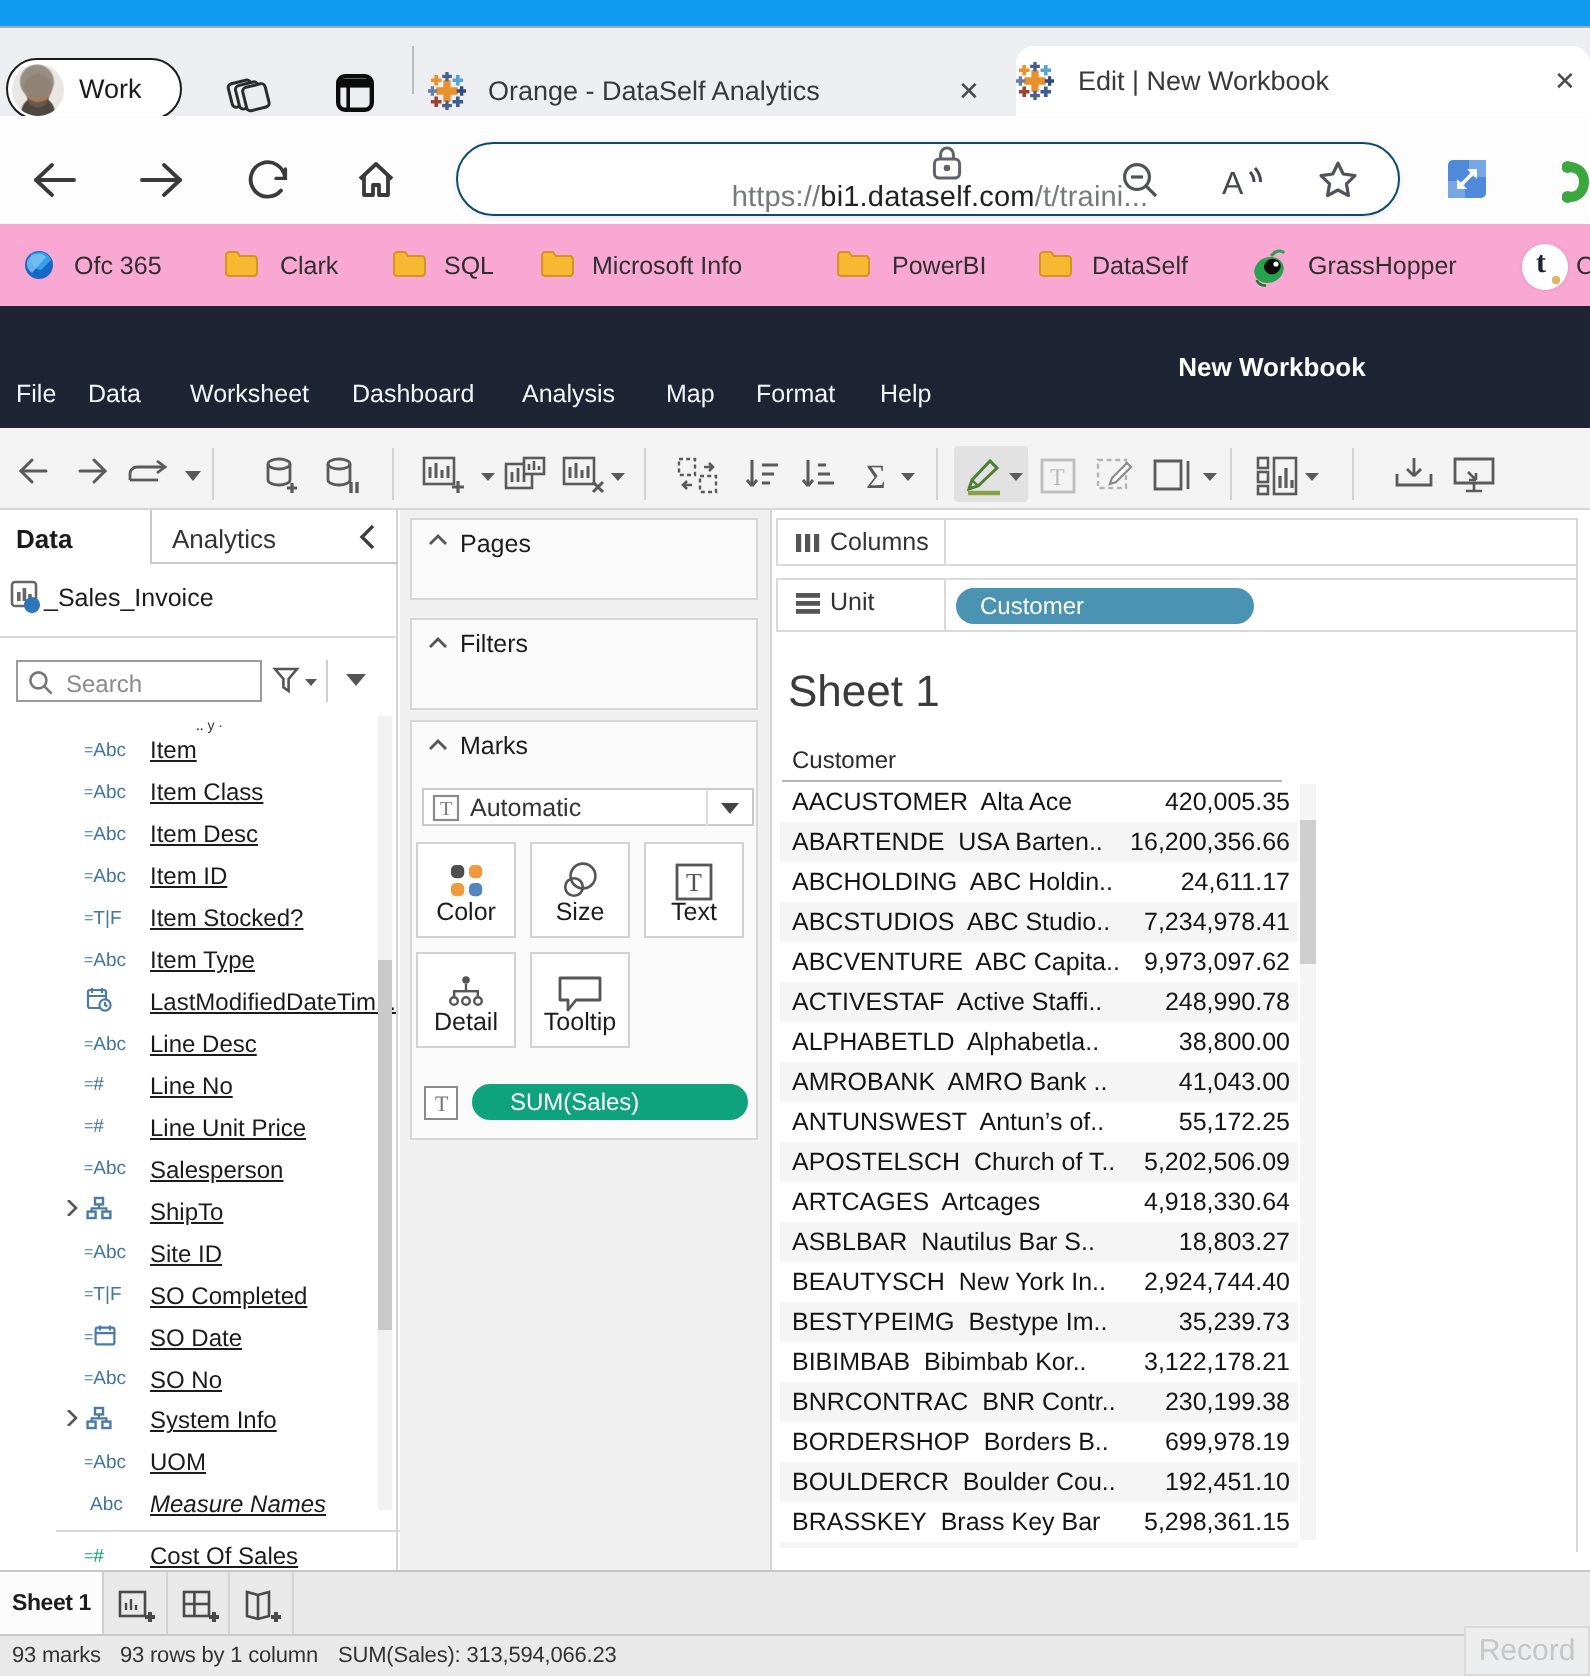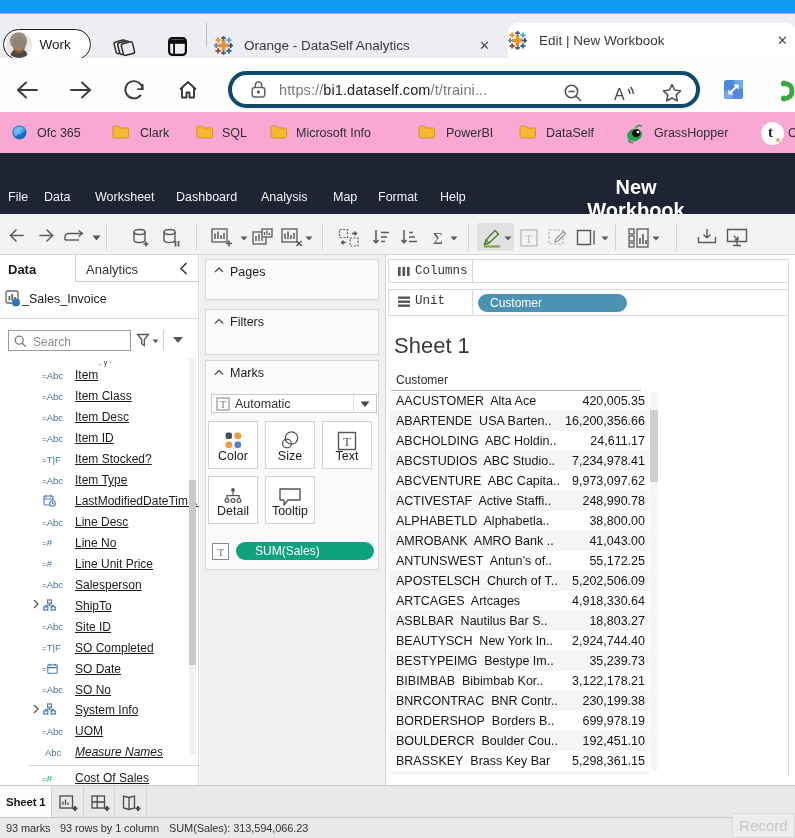--- a/index.html
+++ b/index.html
@@ -15,31 +15,31 @@
 .chromeicon { color:#3b3b3b; }
 #tabdiv { left:206px; top:23px; width:1px; height:24px; background:#b9bdc2; }
 .tab { display:flex; align-items:center; font-size:13.5px; color:#383838; }
 #tab1 { left:214px; top:28px; width:290px; height:34px; }
 #tab1 .ttl { margin-left:11px; width:235px; white-space:nowrap; overflow:hidden; }
 #tab2 { left:508px; top:23px; width:287px; height:35px; background:#fff; border-radius:9px 9px 0 0; }
 #tab2 .ttl { margin-left:12px; width:238px; white-space:nowrap; overflow:hidden; }
 .tabx { font-size:13px; color:#4a4a4a; font-family:"Liberation Sans",sans-serif; }
 
 #navbar { left:0; top:58px; width:795px; height:54px; background:#fdfdfe; }
-#addrbar { left:228px; top:71px; width:472px; height:37px; background:#fff; border:4px solid #0c4a6e; border-radius:19px; box-shadow:0 1px 3px rgba(0,0,0,0.09); display:flex; align-items:center; }
+#addrbar { left:228px; top:71px; width:472px; height:37px; background:#fff; border:1px solid #0c4a6e; border-radius:19px; box-shadow:0 1px 3px rgba(0,0,0,0.09); display:flex; align-items:center;flex-direction:column; }
 #addrbar .url { font-size:14.5px; color:#77797c; margin-left:12px; letter-spacing:0.1px; }
 #addrbar .url b { color:#202124; font-weight:400; }
 
 #bmbar { left:0; top:112px; width:795px; height:41px; background:#f9a8d4; font-size:12.5px; color:#2f2f2f; }
 .bmi { top:13px; }
 .bmt { top:14px; }
 
 #tbar { left:0; top:153px; width:795px; height:61px; background:#1e2433; color:#fff; }
 #tbar .menus { position:absolute; left:0; top:37px; font-size:12.5px; color:#f2f4f6; } #tbar .menus span { position:absolute; top:0; }
-#wbtitle { position:absolute; left:576px; top:23px; width:120px; text-align:center; font-size:20px; font-weight:bold; color:#fff; }
+#wbtitle { position:absolute; left:576px; top:23px; width:120px; text-align:center; font-size:13px; font-weight:bold; color:#fff; }
 
 #toolbar { left:0; top:214px; width:795px; height:41px; background:#f3f3f3; border-bottom:1px solid #d7d7d7; }
 .ticon { position:absolute; top:227px; color:#565656; }
 .tdiv { position:absolute; top:224px; width:1px; height:26px; background:#d2d2d2; }
 
 #datapane { left:0; top:255px; width:199px; height:530px; background:#fff; border-right:1px solid #d4d4d4; }
 #dtabs { position:absolute; left:0; top:0; width:199px; height:27px; }
 #dtabs .t1 { position:absolute; left:8px; top:7px; font-size:13px; font-weight:bold; color:#1a1a1a; }
 #dtabs .t2 { position:absolute; left:86px; top:7px; font-size:13px; color:#333; }
 #dtabs .brd { position:absolute; left:75px; top:26px; width:124px; height:1px; background:#c9c9c9; }
@@ -65,21 +65,21 @@
 .cardlbl { position:absolute; left:8px; top:5px; font-size:12.5px; color:#1b1b1b; }
 .caret { position:absolute; left:-12px; top:1px; width:10px; height:10px; }
 
 #autodrop { position:absolute; left:5px; top:33px; width:166px; height:19px; background:#fff; border:1px solid #c9c9c9; font-size:12.5px; color:#333; }
 .mbtn { position:absolute; width:50px; height:48px; background:#fff; border:1px solid #d2d2d2; text-align:center; }
 .mbtn .lbl { position:absolute; left:0; bottom:5px; width:100%; font-size:12.5px; color:#1b1b1b; }
 
 #sheetarea { left:386px; top:255px; width:409px; height:530px; background:#fff; }
 .shelf { position:absolute; left:2px; width:401px; height:24px; background:#fff; border:1px solid #d9d9d9; }
 .shelf .lblbox { position:absolute; left:0; top:0; width:84px; height:100%; border-right:1px solid #d9d9d9; }
-.shelf .lbltxt { position:absolute; left:26px; top:4px; font-size:12.5px; color:#333;font-family:Liberation Mono, monospace; }
+.shelf .lbltxt { position:absolute; left:26px; top:4px; font-size:12.5px; color:#333; }
 #pill { position:absolute; left:89px; top:4px; width:149px; height:18px; background:#4a93b2; border-radius:9px; color:#fff; font-size:12px; text-align:left; }
 #pill span { margin-left:12px; line-height:18px; display:inline-block; }
 #sheettitle { position:absolute; left:8px; top:78px; font-size:22px; color:#3b3b3b; }
 #vizright { position:absolute; left:402px; top:4px; width:1px; height:517px; background:#d9d9d9; }
 
 #tbl { position:absolute; left:4px; top:118px; width:259px; }
 #tblhead { font-size:12px; color:#2b2b2b; padding-bottom:3px; border-bottom:1px solid #b5b5b5; width:250px; margin-left:1px; padding-left:5px; }
 .trow { position:relative; width:259px; height:20px; font-size:12.5px; color:#151515; }
 .trow.alt { background:#f5f5f5; }
 .trow .c1 { position:absolute; left:6px; top:2.5px; white-space:nowrap; }

